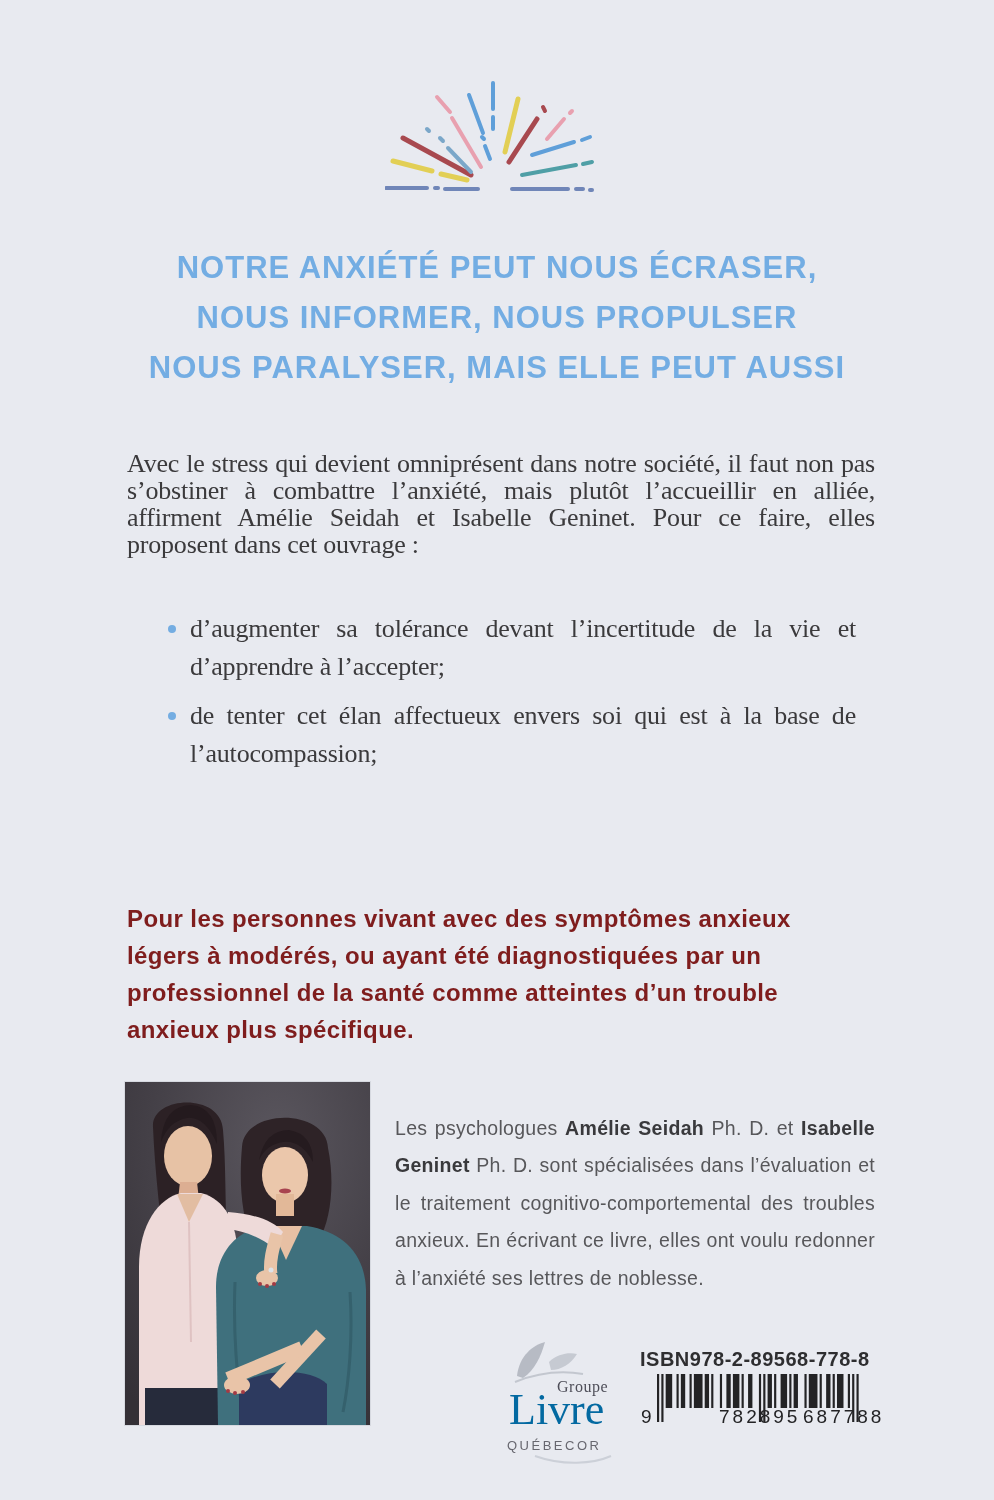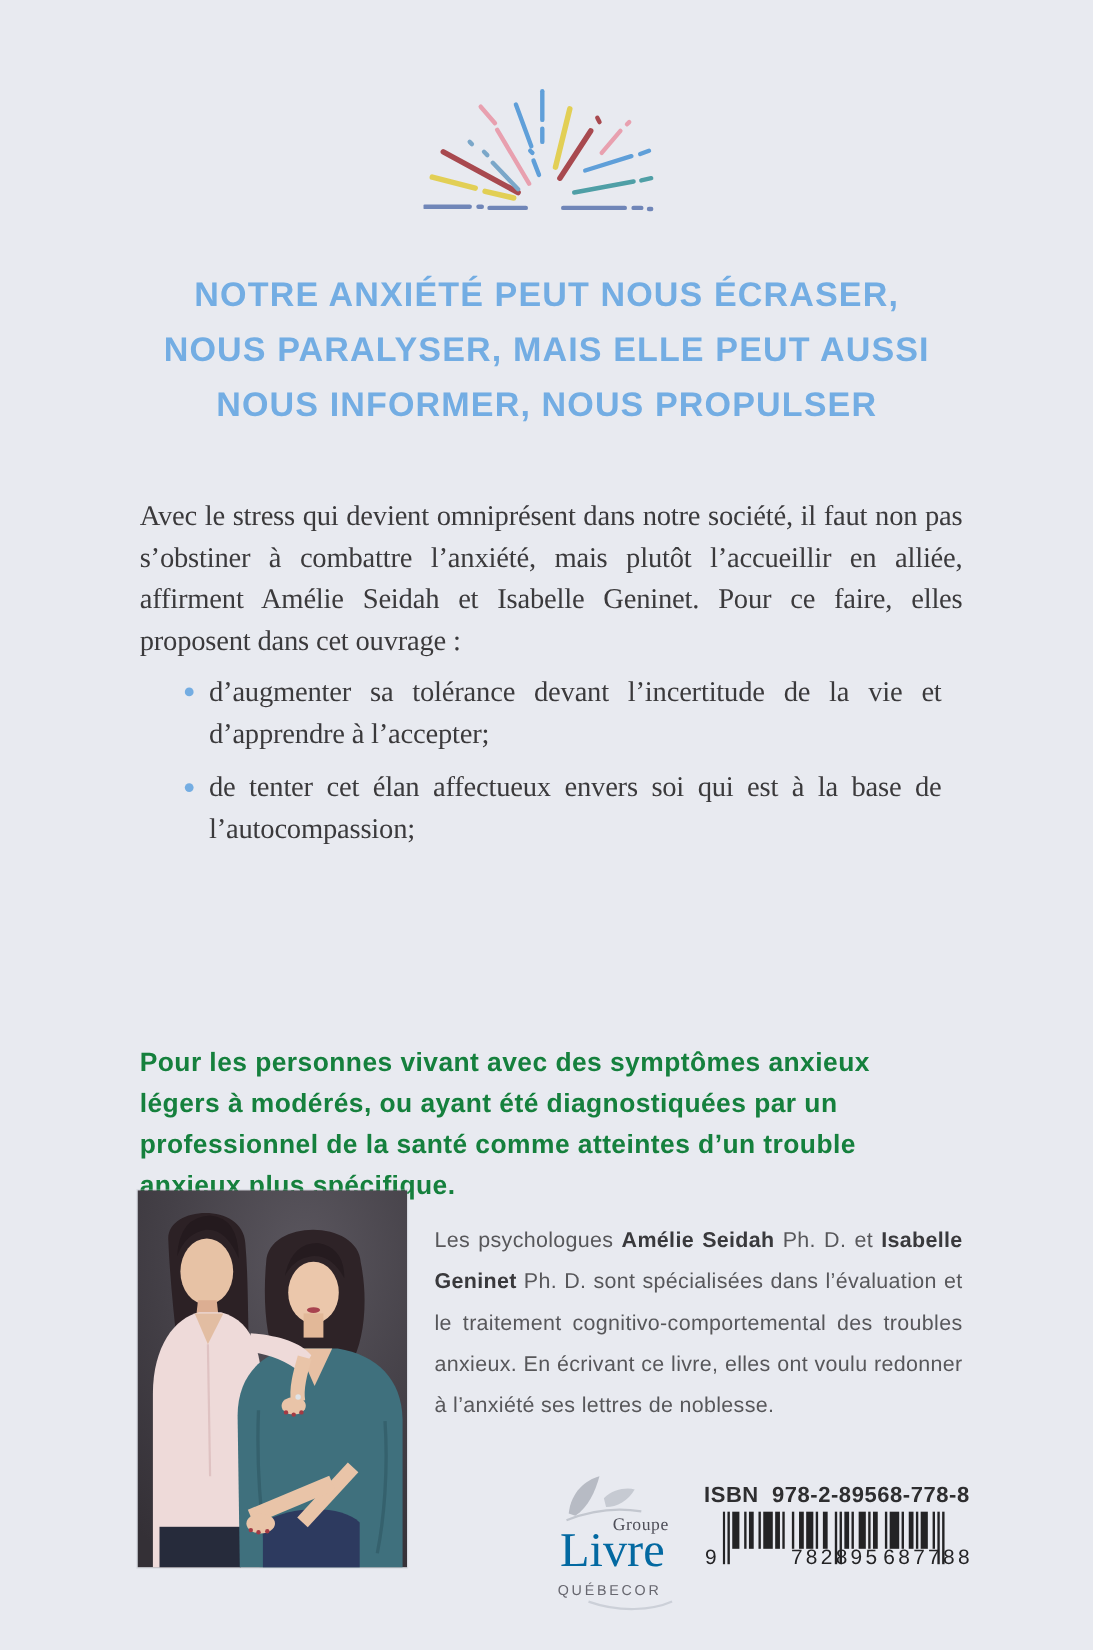--- a/index.html
+++ b/index.html
@@ -16,41 +16,41 @@
   
   .headline{
     position:absolute;top:243px;left:0;width:994px;
     text-align:center;
     font-weight:700;font-size:31px;line-height:50px;letter-spacing:1px;
   }
   
   .intro{
     position:absolute;left:127px;top:424px;width:748px;
     font-family:"Liberation Serif", serif;
-    font-size:26px;line-height:38px;letter-spacing:-0.2px;
+    font-size:26px;line-height:27px;letter-spacing:-0.2px;
     text-align:justify;color:#3b3a3c;
   }
   
   .bullets{
     position:absolute;left:152px;top:598px;width:716px;
     margin:0;padding:0;list-style:none;
     font-family:"Liberation Serif", serif;
     font-size:26px;line-height:37.5px;letter-spacing:-0.2px;
     text-align:justify;color:#3b3a3c;
   }
   .bullets li{position:relative;padding-left:26px;margin:12px;}
   .bullets li .dot{
     position:absolute;left:4px;top:15px;width:8px;height:8px;border-radius:50%;
     background:#74ade2;
   }
   
   .audience{
-    position:absolute;left:127px;top:924px;width:737px;
+    position:absolute;left:127px;top:876px;width:737px;
     font-weight:700;font-size:24px;line-height:37px;letter-spacing:0.4px;
-    color:#15803d;
+    color:#7f1d1d;
   }
   
   .photo{
     position:absolute;left:125px;top:1082px;width:245px;height:343px;
     box-shadow:0 0 0 1px rgba(180,185,195,0.35);
   }
   
   .bio{
     position:absolute;left:395px;top:1090px;width:480px;
     font-size:19.5px;line-height:37.5px;letter-spacing:0.3px;
@@ -72,21 +72,21 @@
     position:absolute;left:4px;top:98px;
     font-size:13px;font-weight:400;letter-spacing:2.5px;color:#67676f;
   }
   .publisher .swoosh{position:absolute;left:30px;top:112px;}
   
   .isbn-line{
     position:absolute;left:640px;top:1348px;width:250px;
     font-size:20px;font-weight:700;letter-spacing:0.5px;color:#2e2e30;
     white-space:nowrap;
   }
-  .isbn-line .isbn-num{margin-left:12px;}
+  .isbn-line .isbn-num{}
   .barcode{position:absolute;left:657px;top:1374px;width:206px;height:62px;}
   .barcode svg{display:block;}
   .bc-digit{
     position:absolute;top:32px;
     font-size:19px;letter-spacing:3px;color:#232325;font-weight:400;
   }
   .bc-lead{left:-16px;letter-spacing:0;}
   .bc-left{left:14px;margin-left:48px;}
   .bc-right{left:108px;margin-left:38px;}
 </style>
@@ -124,22 +124,22 @@
     <path d="M1,110 L42,110" stroke="#7086b8" stroke-width="4"></path>
     <path d="M50,110 L53,110" stroke="#7086b8" stroke-width="4"></path>
     <path d="M60,111 L93,111" stroke="#7086b8" stroke-width="4"></path>
     <path d="M127,111 L183,111" stroke="#7086b8" stroke-width="4"></path>
     <path d="M191,111 L198,111" stroke="#7086b8" stroke-width="4"></path>
     <path d="M205,112 L207,112" stroke="#7086b8" stroke-width="4"></path>
   </svg>
 
   <div class="headline" style="color:#73ade3;">
     <div>NOTRE ANXIÉTÉ PEUT NOUS ÉCRASER,</div>
+    <div>NOUS INFORMER, NOUS PROPULSER</div>
     <div>NOUS PARALYSER, MAIS ELLE PEUT AUSSI</div>
-    <div>NOUS INFORMER, NOUS PROPULSER</div>
   </div>
 
   <p class="intro">Avec le stress qui devient omniprésent dans notre société, il faut non pas s’obstiner à combattre l’anxiété, mais plutôt l’accueillir en alliée, affirment Amélie Seidah et Isabelle Geninet. Pour ce faire, elles proposent dans cet ouvrage :</p>
 
   <ul class="bullets">
     <li>
       <span class="dot"></span>
       <span>d’augmenter sa tolérance devant l’incertitude de la vie et d’apprendre à l’accepter;</span>
     </li>
     <li>

